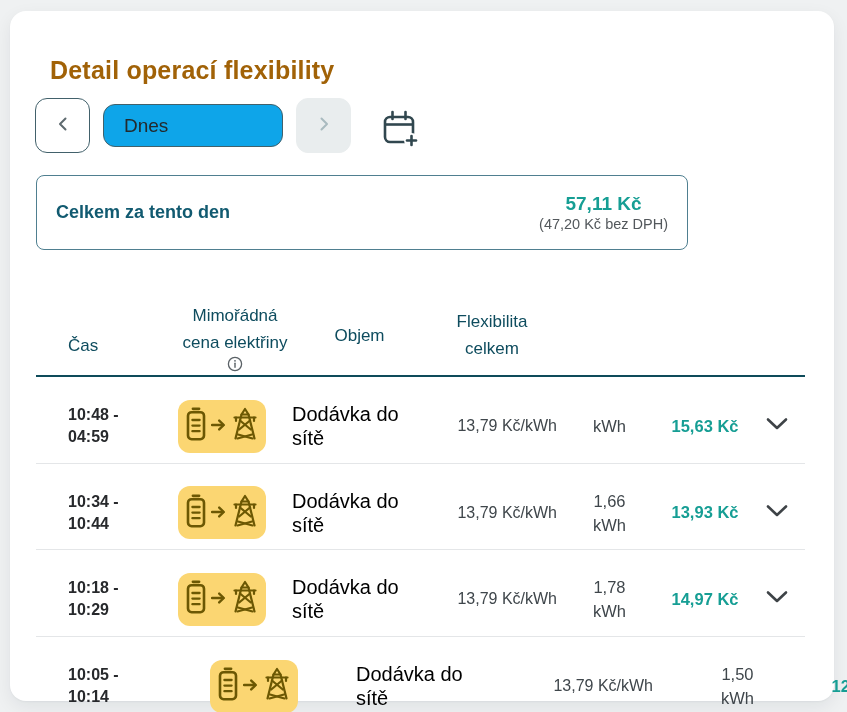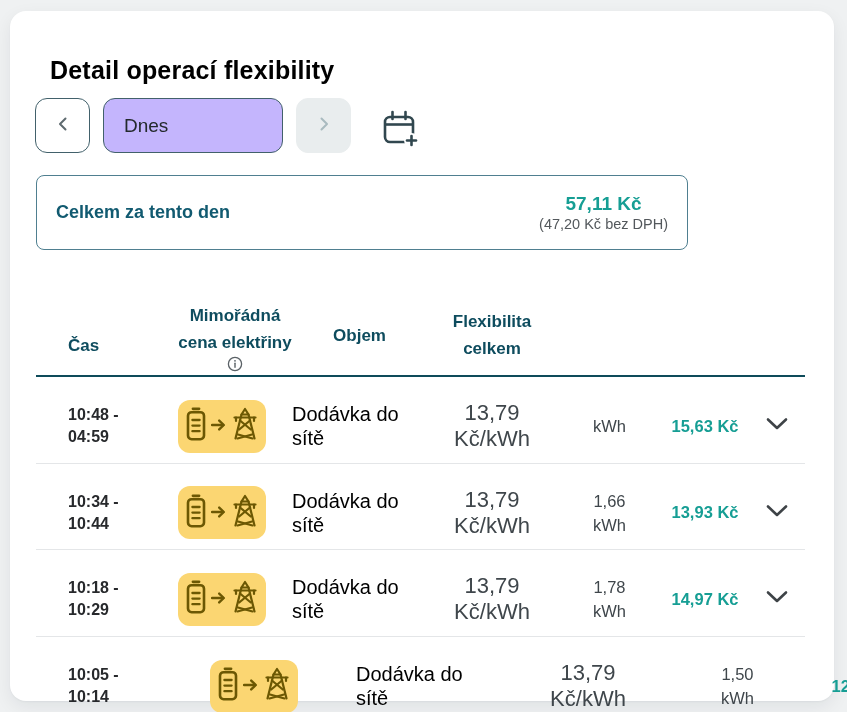--- a/index.html
+++ b/index.html
@@ -10,32 +10,32 @@
     position:relative;
     overflow:hidden;
   }
   .card {
     position:absolute; left:10px; top:11px; width:824px; height:690px;
     background:#ffffff; border-radius:16px;
     box-shadow:0 1px 2px rgba(20,35,45,.04), 0 6px 18px rgba(20,35,45,.07);
   }
   .card-title {
     position:absolute; left:40px; top:45px;
-    font-size:25px; font-weight:700; color:#000000; letter-spacing:.2px;
+    font-size:25px; font-weight:700; color:#a16207; letter-spacing:.2px;
   }
   
   .date-nav { position:absolute; left:25px; top:87px; height:55px; display:flex; align-items:center; }
   .nav-btn {
     width:55px; height:55px; border-radius:12px; background:#fff;
     border:1px solid #42616b; display:flex; align-items:center; justify-content:center;
     cursor:pointer;
   }
   .nav-btn.disabled { background:#e9edee; border:1px solid #e9edee; cursor:default; }
   .date-field {
-    width:180px; height:55px; border-radius:12px; border:1px solid #42616b; background:#c4b5fd;
+    width:180px; height:43px; border-radius:12px; border:1px solid #42616b; background:#0ea5e9;
     margin:0 13px; display:flex; align-items:center; padding-left:20px;
     font-size:19px; color:#23292c;
   }
   .cal-btn { margin-left:26px; margin-top:8px; width:44px; height:44px; display:flex; align-items:center; justify-content:center; cursor:pointer; background:none; border:none; }
   
   .summary {
     position:absolute; left:26px; top:164px; width:652px; height:75px;
     border:1px solid #4f7f90; border-radius:8px; background:#fff;
     display:flex; align-items:center; justify-content:space-between;
     padding:0 19px 0 19px;
@@ -44,38 +44,38 @@
   .summary-right { text-align:center; }
   .summary-total { font-size:19px; font-weight:700; color:#169e94; line-height:23px; }
   .summary-note { font-size:14.5px; color:#53585c; line-height:19px; }
   .grid-row {
     display:grid;
     grid-template-columns:142px 114px 135px 130px 105px 86px 57px;
     align-items:center;
   }
   .thead { position:absolute; left:26px; top:284px; width:769px; height:80px; }
   .thead .grid-row { height:80px; }
-  .th { font-size:17px; font-weight:700; color:#0e4c5e; line-height:27px; }
+  .th { font-size:17px; font-weight:400; color:#0e4c5e; line-height:27px; }
   .th-time { padding-left:32px;margin-top:21px; }
   .th-center { text-align:center; }
   .th-price { display:flex; flex-direction:column; align-items:center; }
   .info-icon { margin-top:-3px; display:block; height:16px; }
   .rule {
     position:absolute; left:26px; top:364px; width:769px; height:2px; background:#0e4b5a;
   }
   .tbody { position:absolute; left:26px; top:366px; width:769px; }
   .trow { height:73.5px; border-bottom:1px solid #e4e6e8;margin-top:13px; }
   .trow:last-child { border-bottom:none;gap:32px; }
   .cell-time { padding-left:32px; font-size:16px; font-weight:700; color:#27292c; line-height:22px; }
   .badge {
     width:88px; height:53px; border-radius:12px; background:#fbd672;
     display:flex; align-items:center; justify-content:center; gap:5px;
   }
   .cell-op { font-size:20px; color:#000000; line-height:24px; width:110px; }
-  .cell-price { font-size:22px; color:#3f464b; text-align:center; }
+  .cell-price { font-size:16px; color:#3f464b; text-align:right; }
   .cell-vol { font-size:16.5px; color:#3f464b; text-align:center; line-height:24px; }
   .cell-flex { font-size:16.5px; font-weight:700; color:#169e94; text-align:center; }
   .cell-chevron { display:flex; justify-content:center; cursor:pointer; }
 </style>
 </head>
 <body>
 
 <div class="card">
 
   <h1 class="card-title">Detail operací flexibility</h1>

